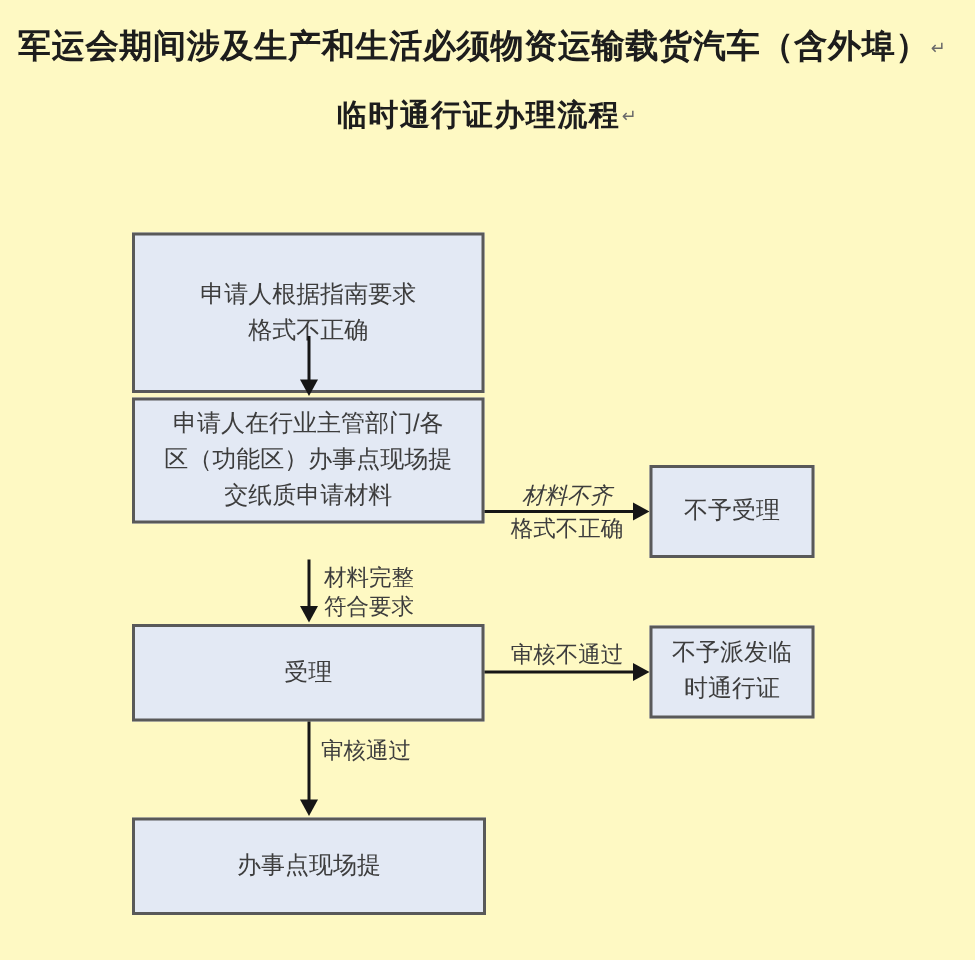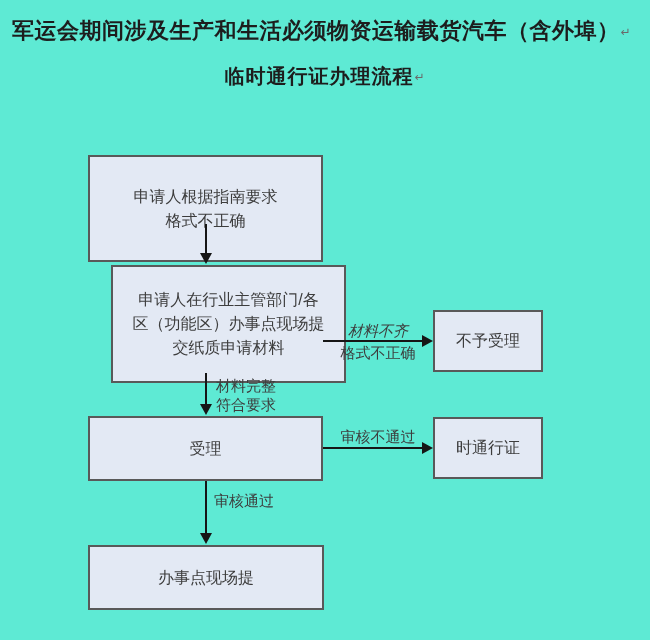--- a/index.html
+++ b/index.html
@@ -5,21 +5,21 @@
   * { margin: 0; padding: 0; box-sizing: border-box; }
   html, body { background: #ffffff; }
   body {
     font-family: "Liberation Sans", "DejaVu Sans", sans-serif;
     color: #3d3d3d;
   }
   .canvas {
     position: relative;
     width: 650px;
     height: 640px;
-    background: #5eead4;
+    background: #fef9c3;
     overflow: hidden;
   }
   
   .title-line1 {
     position: absolute;
     left: 12px; top: 16px;
     width: 630px;
     font-size: 22px;
     font-weight: bold;
     color: #1d1d1d;
@@ -51,21 +51,21 @@
     display: flex;
     flex-direction: column;
     justify-content: center;
     align-items: center;
     text-align: center;
     font-size: 16px;
     line-height: 24px;
     color: #3d3d3d;
   }
   .node-prepare { left: 88px; top: 116px; width: 235px; height: 107px; margin-top: 39px; }
-  .node-submit  { left: 88px; top: 265px; width: 235px; height: 118px; margin-left: 23px; }
+  .node-submit  { left: 88px; top: 265px; width: 235px; height: 84px; }
   .node-accept  { left: 88px; top: 416px; width: 235px; height: 65px; }
   .node-collect { left: 88px; top: 545px; width: 236px; height: 65px; }
   .node-reject-accept { left: 433px; top: 310px; width: 110px; height: 62px; }
   .node-reject-issue  { left: 433px; top: 417px; width: 110px; height: 62px; }
   
   .vline {
     position: absolute;
     width: 2px;
     background: #161616;
   }
@@ -150,20 +150,21 @@
   </div>
 
   <div class="node node-accept">
     <div>受理</div>
   </div>
 
   <div class="edge-label lbl-review-fail">审核不通过</div>
   <div class="hline hline-2"></div>
   <div class="arrow-right ar-2"></div>
   <div class="node node-reject-issue">
+    <div>不予派发临</div>
     <div>时通行证</div>
   </div>
 
   <div class="vline vline-3"></div>
   <div class="arrow-down ad-3"></div>
   <div class="edge-label lbl-review-pass">审核通过</div>
 
   <div class="node node-collect">
     <div>办事点现场提</div>
   </div>

